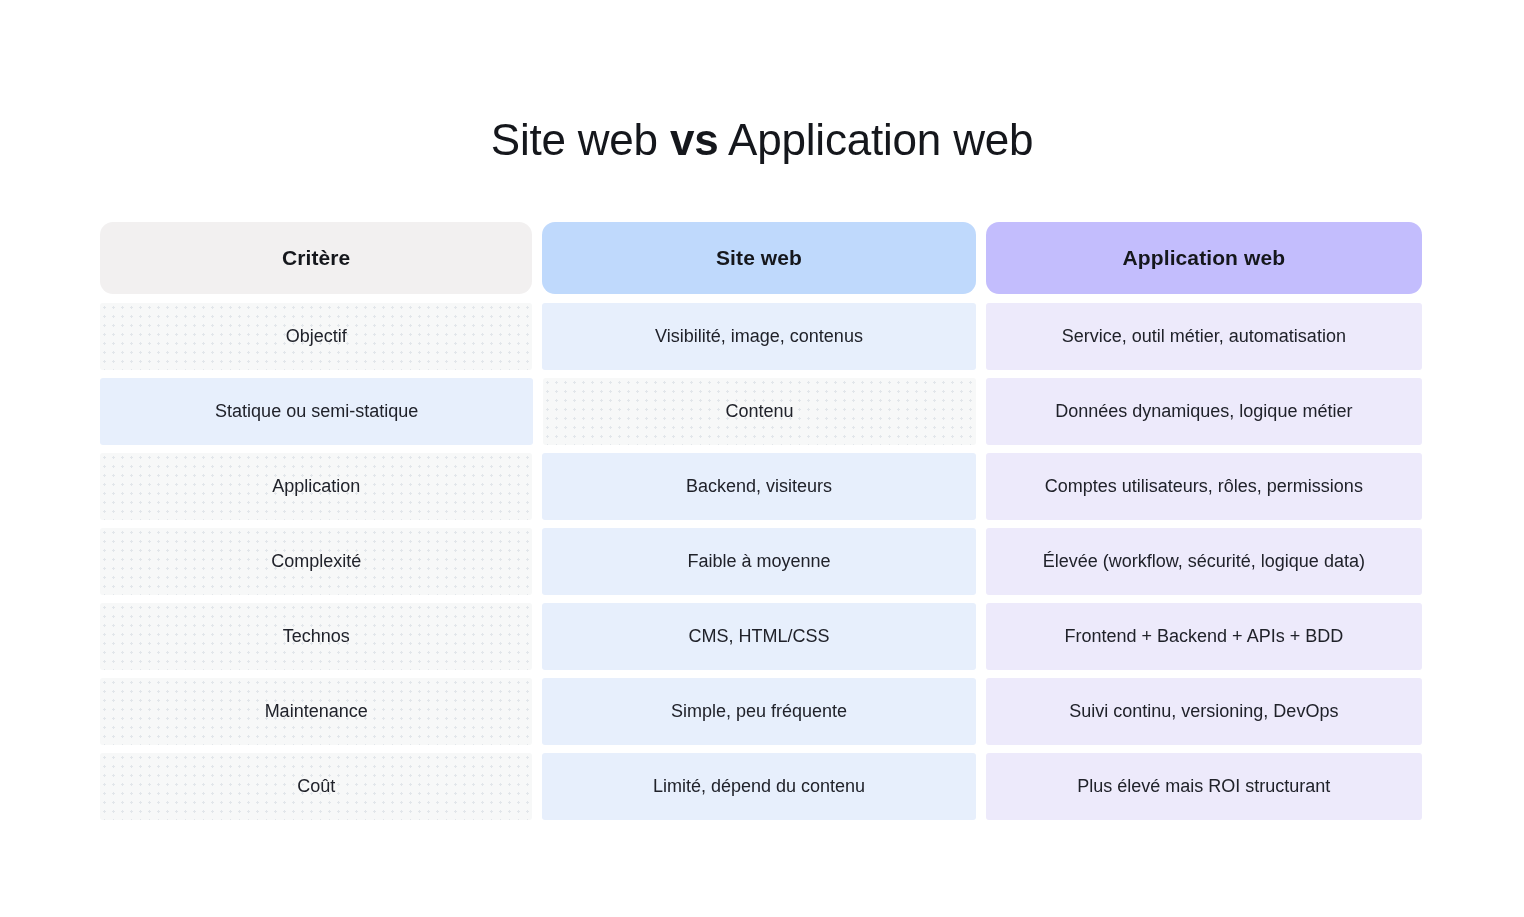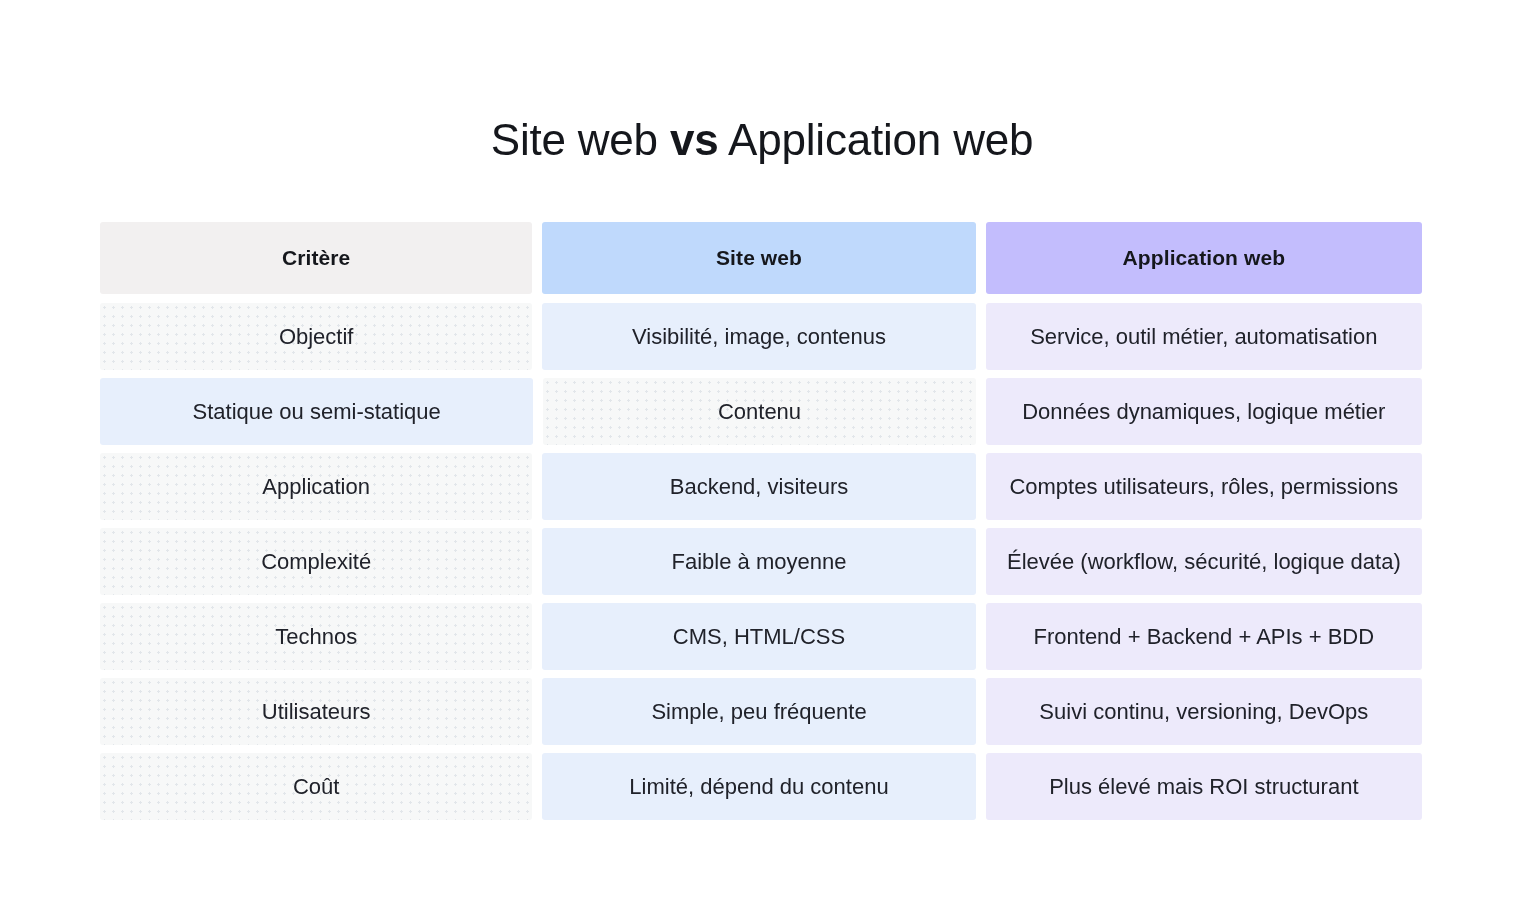--- a/index.html
+++ b/index.html
@@ -74,38 +74,39 @@
   .col-crit   { width: 433px; }
   .col-site   { width: 434px; }
   .col-app    { width: 437px; }
 
   
   .header-row .cell {
     height: 72px;
     font-size: 21px;
     font-weight: 700;
     letter-spacing: 0.1px;
+    border-radius: 13px;
   }
   .hdr-crit {
     background: #f2f0f0;
     color: #15171c;
   }
   .hdr-site {
     background: #bfd9fc;
     color: #15171c;
   }
   .hdr-app {
     background: #c3bdfd;
     color: #15171c;
   }
 
   
   .body-row .cell {
     height: 67px;
-    font-size: 22px;
+    font-size: 18px;
     font-weight: 400;
     color: #20222a;
     line-height: 1.25;
   }
   .cell-crit {
     background-color: #f7f8f8;
     background-image: radial-gradient(#e2e6ea 1px, transparent 1.1px);
     background-size: 9px 9px;
     font-weight: 700;
     color: #15171c;
@@ -160,21 +161,21 @@
       <div class="cell col-app cell-app">Élevée (workflow, sécurité, logique data)</div>
     </div>
 
     <div class="row body-row">
       <div class="cell col-crit cell-crit">Technos</div>
       <div class="cell col-site cell-site">CMS, HTML/CSS</div>
       <div class="cell col-app cell-app">Frontend + Backend + APIs + BDD</div>
     </div>
 
     <div class="row body-row">
-      <div class="cell col-crit cell-crit">Utilisateurs</div>
+      <div class="cell col-crit cell-crit">Maintenance</div>
       <div class="cell col-site cell-site">Simple, peu fréquente</div>
       <div class="cell col-app cell-app">Suivi continu, versioning, DevOps</div>
     </div>
 
     <div class="row body-row">
       <div class="cell col-crit cell-crit">Coût</div>
       <div class="cell col-site cell-site">Limité, dépend du contenu</div>
       <div class="cell col-app cell-app">Plus élevé mais ROI structurant</div>
     </div>
 

